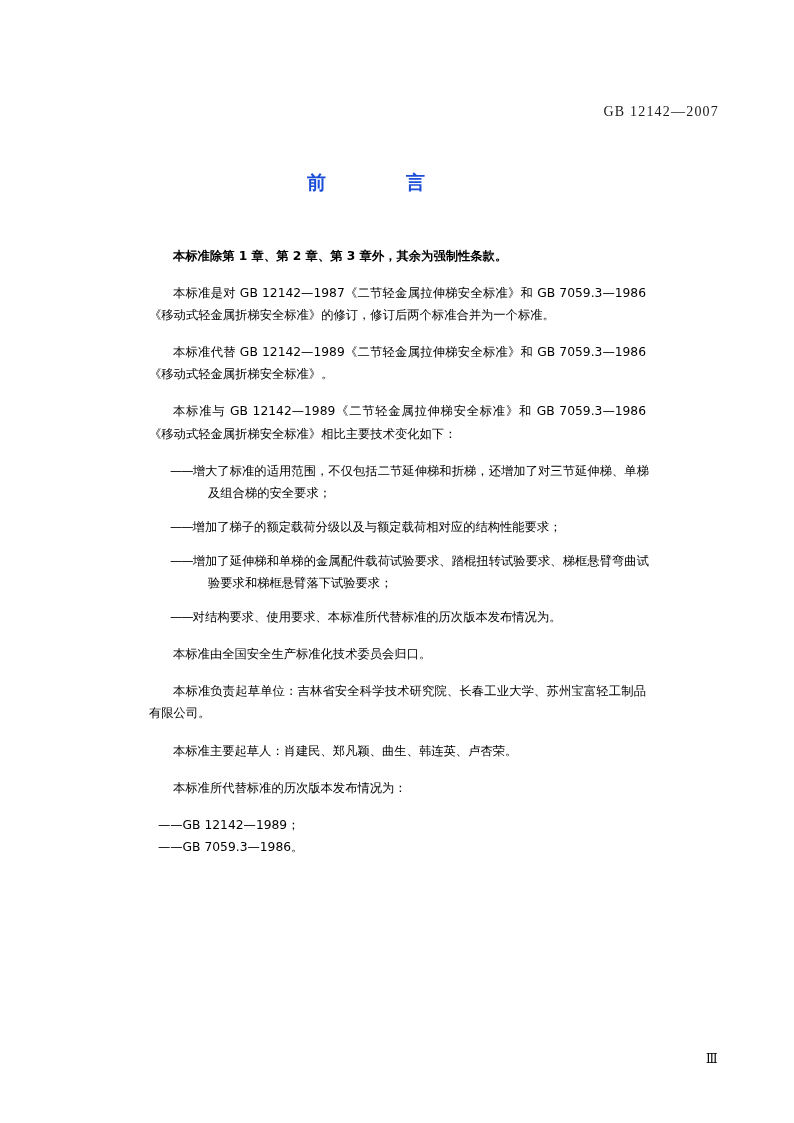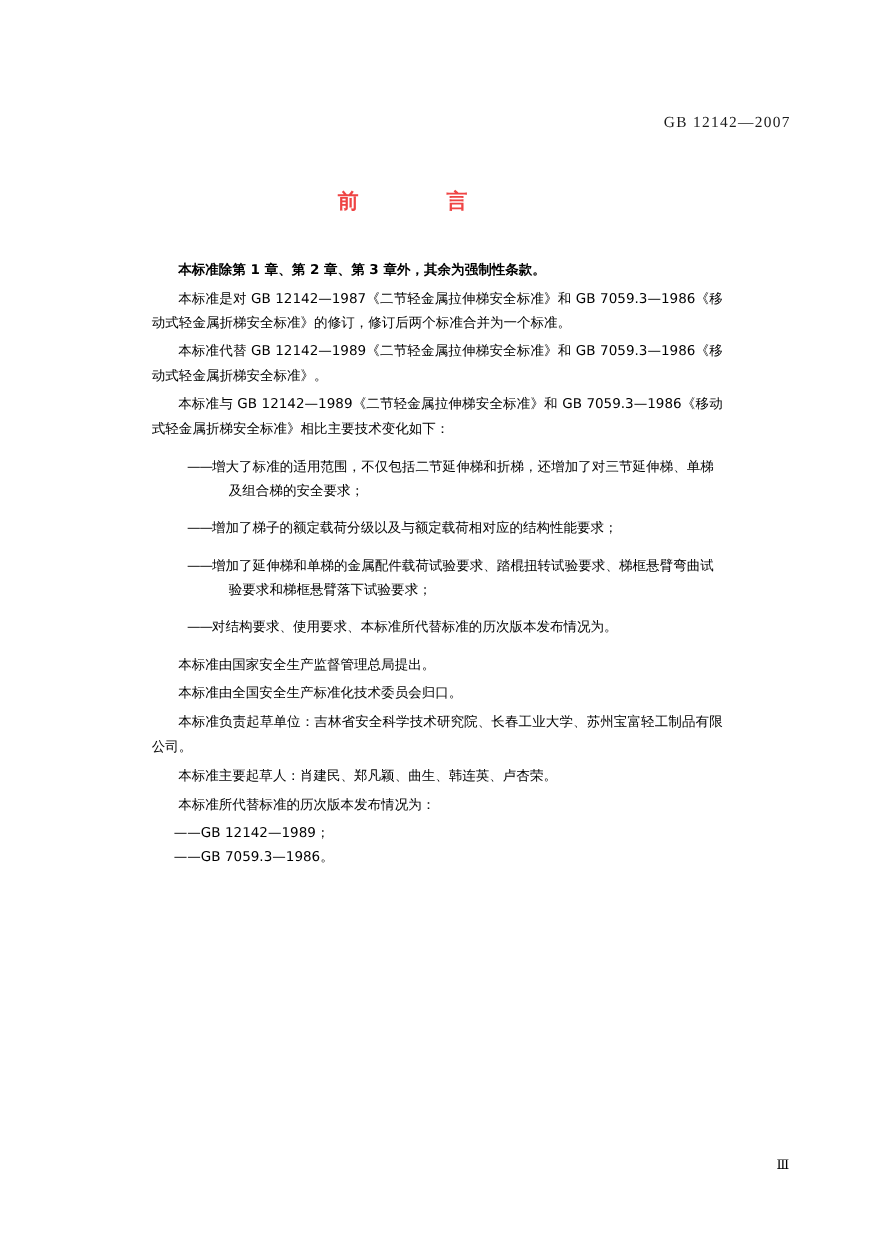--- a/index.html
+++ b/index.html
@@ -35,34 +35,34 @@
     position: absolute;
     left: 0;
     top: 170px;
     width: 732px;
     text-align: center;
     font-family: "DejaVu Sans", "Liberation Sans", sans-serif;
     font-size: 19px;
     font-weight: bold;
     letter-spacing: 14px;
     text-indent: 14px;
-    color: #ef4444;
+    color: #1d4ed8;
   }
   .content {
     position: absolute;
     left: 134px;
     top: 230px;
     width: 527px;
     font-size: 12.3px;
     line-height: 22.1px;
     color: #000;
     text-align: justify;
   }
   .p {
-    margin: 4px;
+    margin: 15px;
     text-indent: 24px;
   }
   .p.bold {
     font-weight: bold;
   }
   
   .dash-item {
     margin: 12px;
     padding-left: 62px;
     text-indent: -38px;
@@ -99,21 +99,20 @@
     <p class="p bold">本标准除第 1 章、第 2 章、第 3 章外，其余为强制性条款。</p>
     <p class="p">本标准是对 GB 12142—1987《二节轻金属拉伸梯安全标准》和 GB 7059.3—1986《移动式轻金属折梯安全标准》的修订，修订后两个标准合并为一个标准。</p>
     <p class="p">本标准代替 GB 12142—1989《二节轻金属拉伸梯安全标准》和 GB 7059.3—1986《移动式轻金属折梯安全标准》。</p>
     <p class="p">本标准与 GB 12142—1989《二节轻金属拉伸梯安全标准》和 GB 7059.3—1986《移动式轻金属折梯安全标准》相比主要技术变化如下：</p>
 
     <p class="dash-item"><span class="lead">——</span><span>增大了标准的适用范围，不仅包括二节延伸梯和折梯，还增加了对三节延伸梯、单梯及组合梯的安全要求；</span></p>
     <p class="dash-item"><span class="lead">——</span><span>增加了梯子的额定载荷分级以及与额定载荷相对应的结构性能要求；</span></p>
     <p class="dash-item"><span class="lead">——</span><span>增加了延伸梯和单梯的金属配件载荷试验要求、踏棍扭转试验要求、梯框悬臂弯曲试验要求和梯框悬臂落下试验要求；</span></p>
     <p class="dash-item"><span class="lead">——</span><span>对结构要求、使用要求、本标准所代替标准的历次版本发布情况为。</span></p>
 
-    <p class="p">本标准由国家安全生产监督管理总局提出。</p>
     <p class="p">本标准由全国安全生产标准化技术委员会归口。</p>
     <p class="p">本标准负责起草单位：吉林省安全科学技术研究院、长春工业大学、苏州宝富轻工制品有限公司。</p>
     <p class="p">本标准主要起草人：肖建民、郑凡颖、曲生、韩连英、卢杏荣。</p>
     <p class="p">本标准所代替标准的历次版本发布情况为：</p>
 
     <p class="simple-item">——GB 12142—1989；</p>
     <p class="simple-item">——GB 7059.3—1986。</p>
 
   </div>
 

